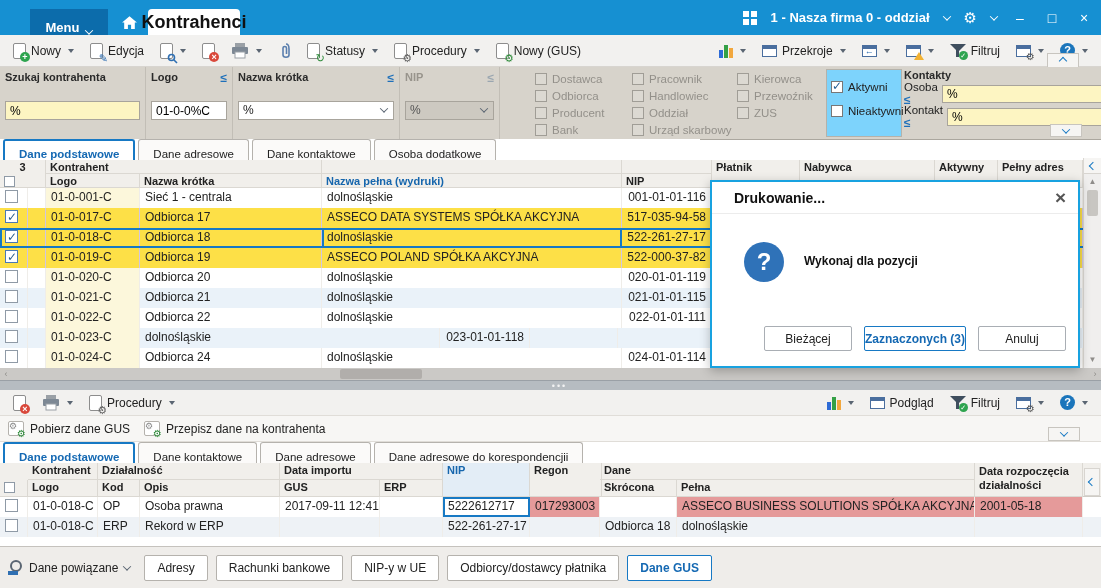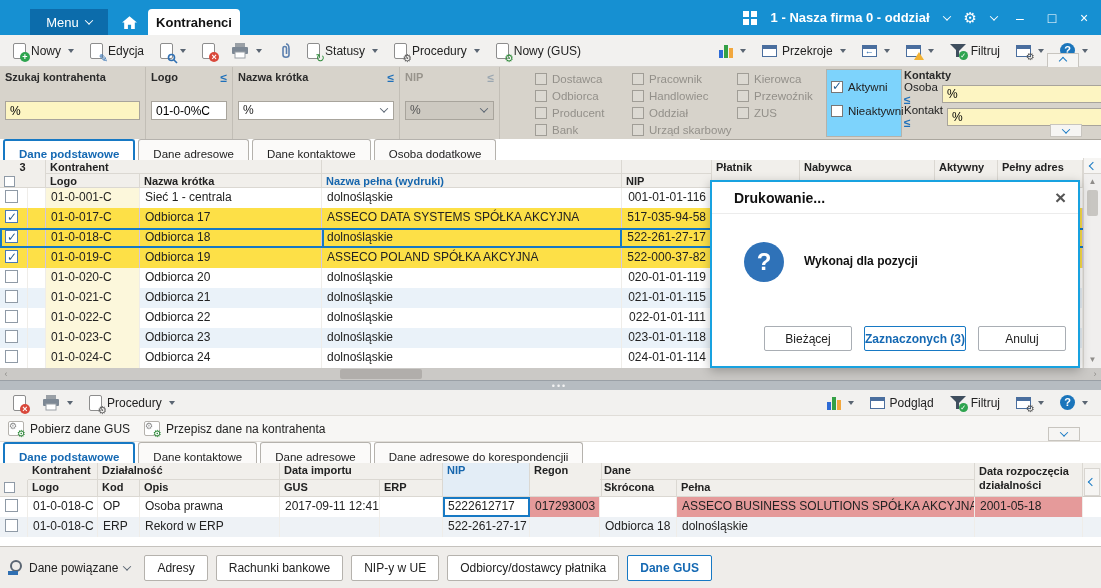--- a/index.html
+++ b/index.html
@@ -1,23 +1,23 @@
 <!DOCTYPE html>
 <html><head>
 <meta charset="utf-8">
 <style>
   *{box-sizing:border-box;margin:0;padding:0}
   html,body{background:#9aa0a6}
   .app{position:relative;width:1101px;height:588px;background:#fff;font-family:"Liberation Sans","DejaVu Sans",sans-serif;font-size:12px;color:#222;overflow:hidden}
 
   
   .titlebar{position:absolute;left:0;top:0;width:1101px;height:35px;background:#1690d2}
-  .menu-btn{position:absolute;left:30px;top:9px;width:78px;height:26px;background:#0c6cab;color:#fff;font-weight:normal;font-size:13px;display:flex;align-items:center;justify-content:center;gap:7px;cursor:pointer}
+  .menu-btn{position:absolute;left:30px;top:9px;width:78px;height:26px;background:#0c6cab;color:#fff;font-weight:bold;font-size:13px;display:flex;align-items:flex-end;justify-content:center;gap:7px;cursor:pointer}
   .home-btn{position:absolute;left:114px;top:9px;width:30px;height:26px;display:flex;align-items:center;justify-content:center}
-  .main-tab{position:absolute;left:148px;top:9px;width:92px;height:26px;background:#fff;border-radius:4px 4px 0 0;color:#111;font-weight:bold;font-size:13px;display:flex;align-items:center;justify-content:center}
+  .main-tab{position:absolute;left:148px;top:9px;width:92px;height:26px;background:#fff;border-radius:4px 4px 0 0;color:#111;font-weight:bold;font-size:18px;display:flex;align-items:center;justify-content:center}
   .tb-right{position:absolute;right:8px;top:0;height:35px;display:flex;align-items:center;gap:14px;color:#fff}
   .grid-ic{display:inline-grid;grid-template-columns:6px 6px;grid-gap:2px}
   .grid-ic i{width:6px;height:6px;background:#fff}
   .company{font-size:13px;font-weight:bold;white-space:nowrap}
   .winbtn{font-size:14px;color:#fff;width:18px;text-align:center}
   .chv{display:inline-block;width:6px;height:6px;border-right:1.6px solid #fff;border-bottom:1.6px solid #fff;transform:rotate(45deg) translate(-1px,-1px)}
   .chv.dark{border-color:#5a6572}
   .chv.blue{border-color:#1779c4}
   .chv.up{transform:rotate(-135deg)}
   .chv.left{transform:rotate(135deg)}
@@ -489,21 +489,20 @@
       <div class="td uc5">022-01-01-111</div>
       <div class="td uc6"></div>
         <div class="td uc7"></div>
         <div class="td uc8"></div>
         <div class="td uc9"></div>
     </div>
     <div class="tr alt">
       <div class="td uc0"><span class="cb"></span></div>
         <div class="td uc1"></div>
       <div class="td uc2 logoc">01-0-023-C</div>
-      <div class="td uc3">Odbiorca 23</div>
       <div class="td uc4">dolnośląskie</div>
       <div class="td uc5">023-01-01-118</div>
       <div class="td uc6"></div>
         <div class="td uc7"></div>
         <div class="td uc8"></div>
         <div class="td uc9"></div>
     </div>
     <div class="tr">
       <div class="td uc0"><span class="cb"></span></div>
         <div class="td uc1"></div>

